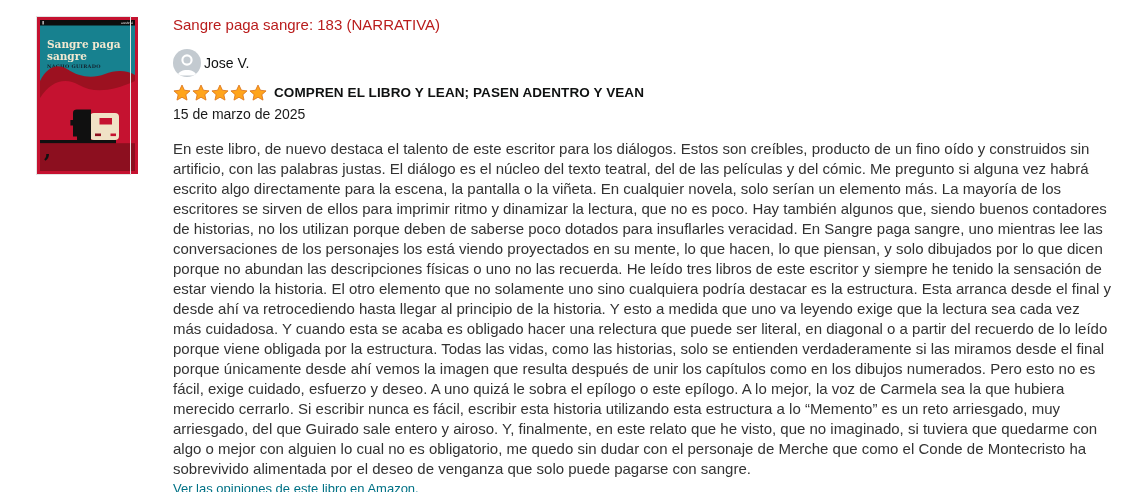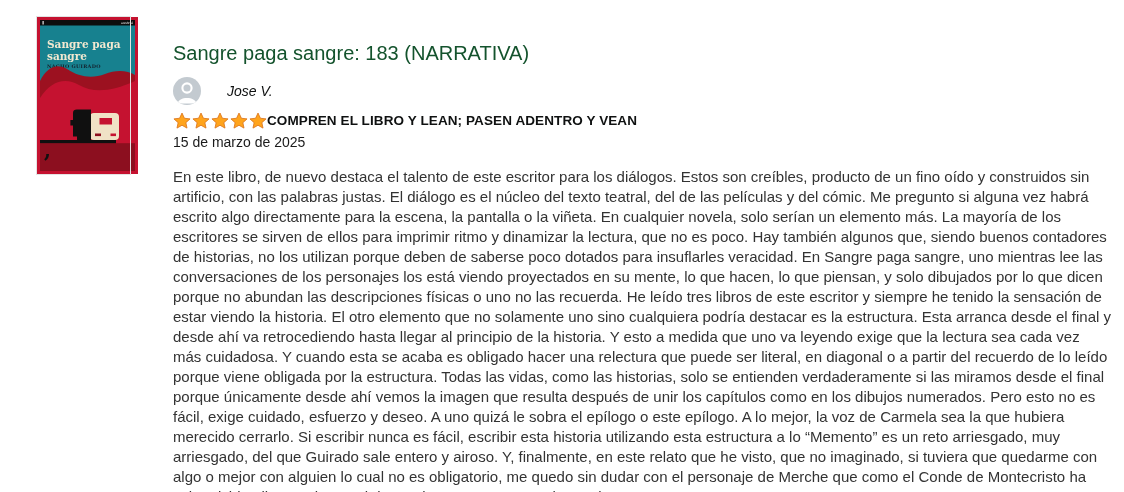--- a/index.html
+++ b/index.html
@@ -20,40 +20,39 @@
     height: 157px;
     outline: 1px solid #e3e3e3;
   }
   .content {
     position: absolute;
     left: 173px;
     top: 14px;
     width: 939px;
   }
   .product-title {
-    font-size: 20px;
+    font-size: 15px;
     line-height: 22px;
-    color: #14532d;
+    color: #b91c1c;
     font-weight: 400;
-    margin-top: 28px;
   }
   .reviewer-row {
     margin-top: 13px;
     display: flex;
     align-items: center;
-    gap: 26px;
+    gap: 3px;
     cursor: pointer;
-    font-style: italic;
   }
   .avatar { width: 28px; height: 28px; flex: 0 0 auto; }
   .reviewer-name { font-size: 14px; color: #0f1111; }
   .rating-row {
     margin-top: 7px;
     display: flex;
     align-items: center;
+    gap: 7px;
   }
   .stars { display: flex; align-items: center; gap: 1px; }
   .stars svg { display: block; }
   .review-title {
     font-size: 13.5px;
     font-weight: 700;
     color: #0f1111;
     letter-spacing: 0.1px;
   }
   .review-date {

